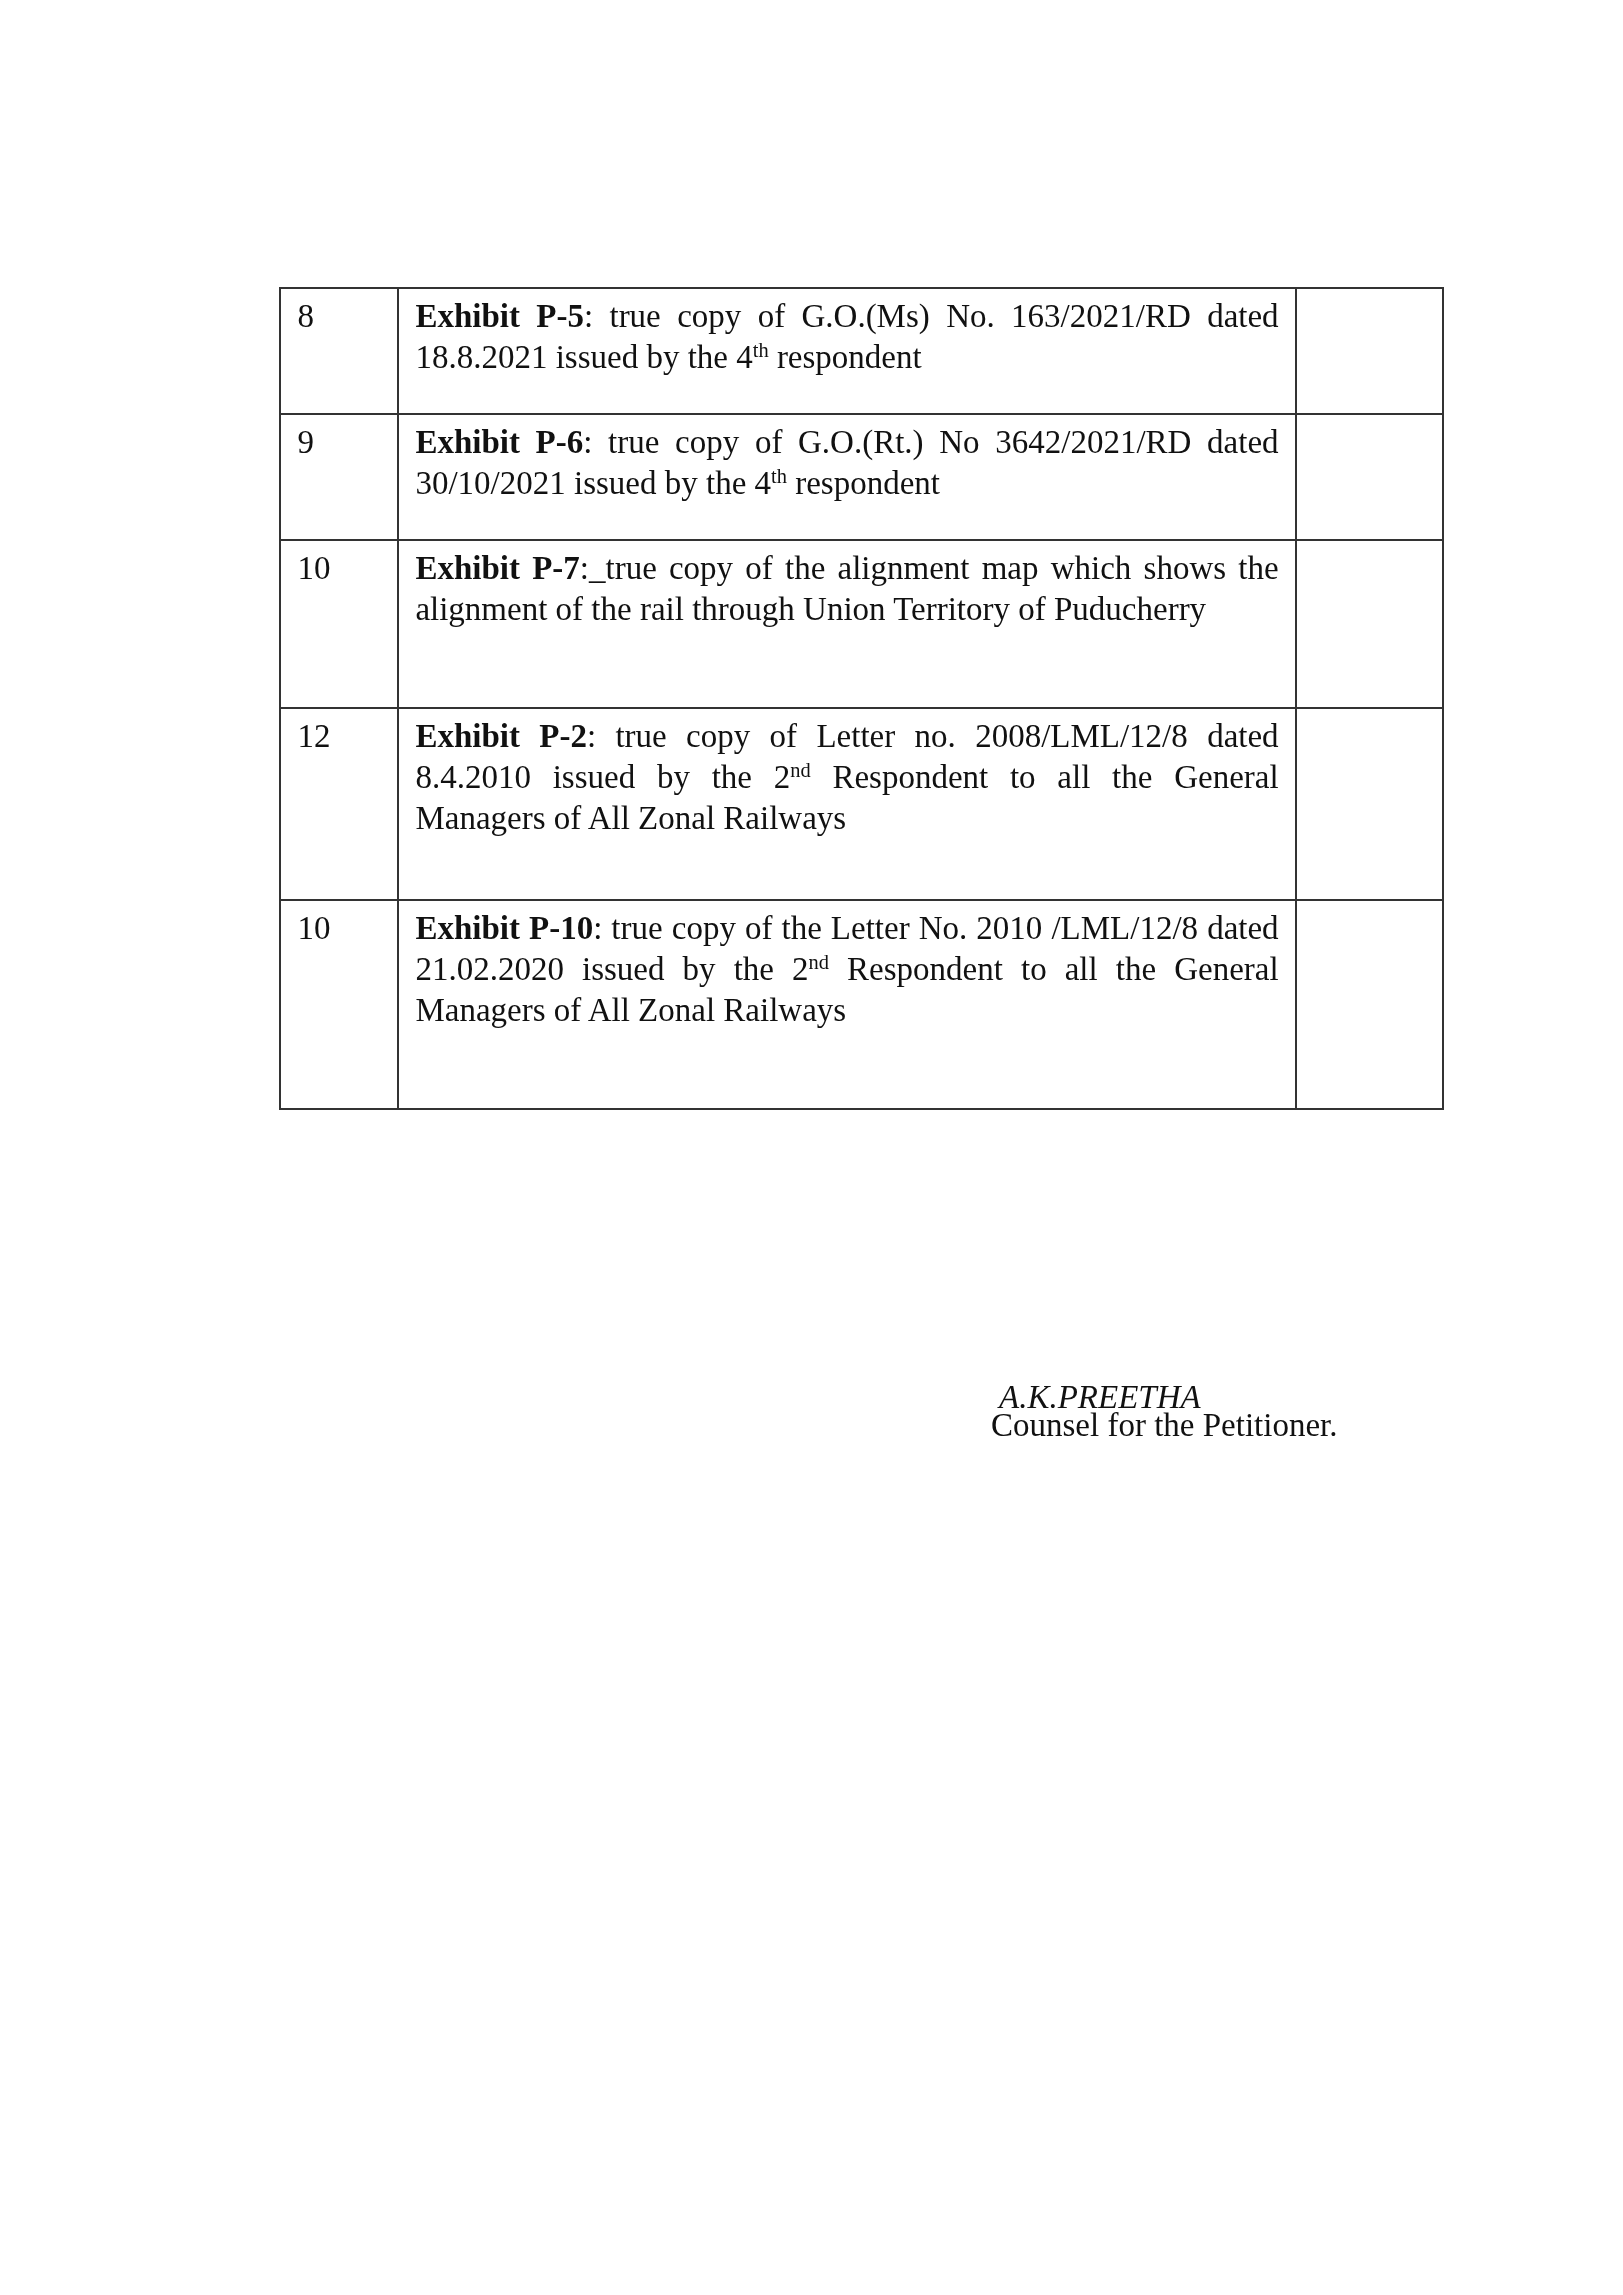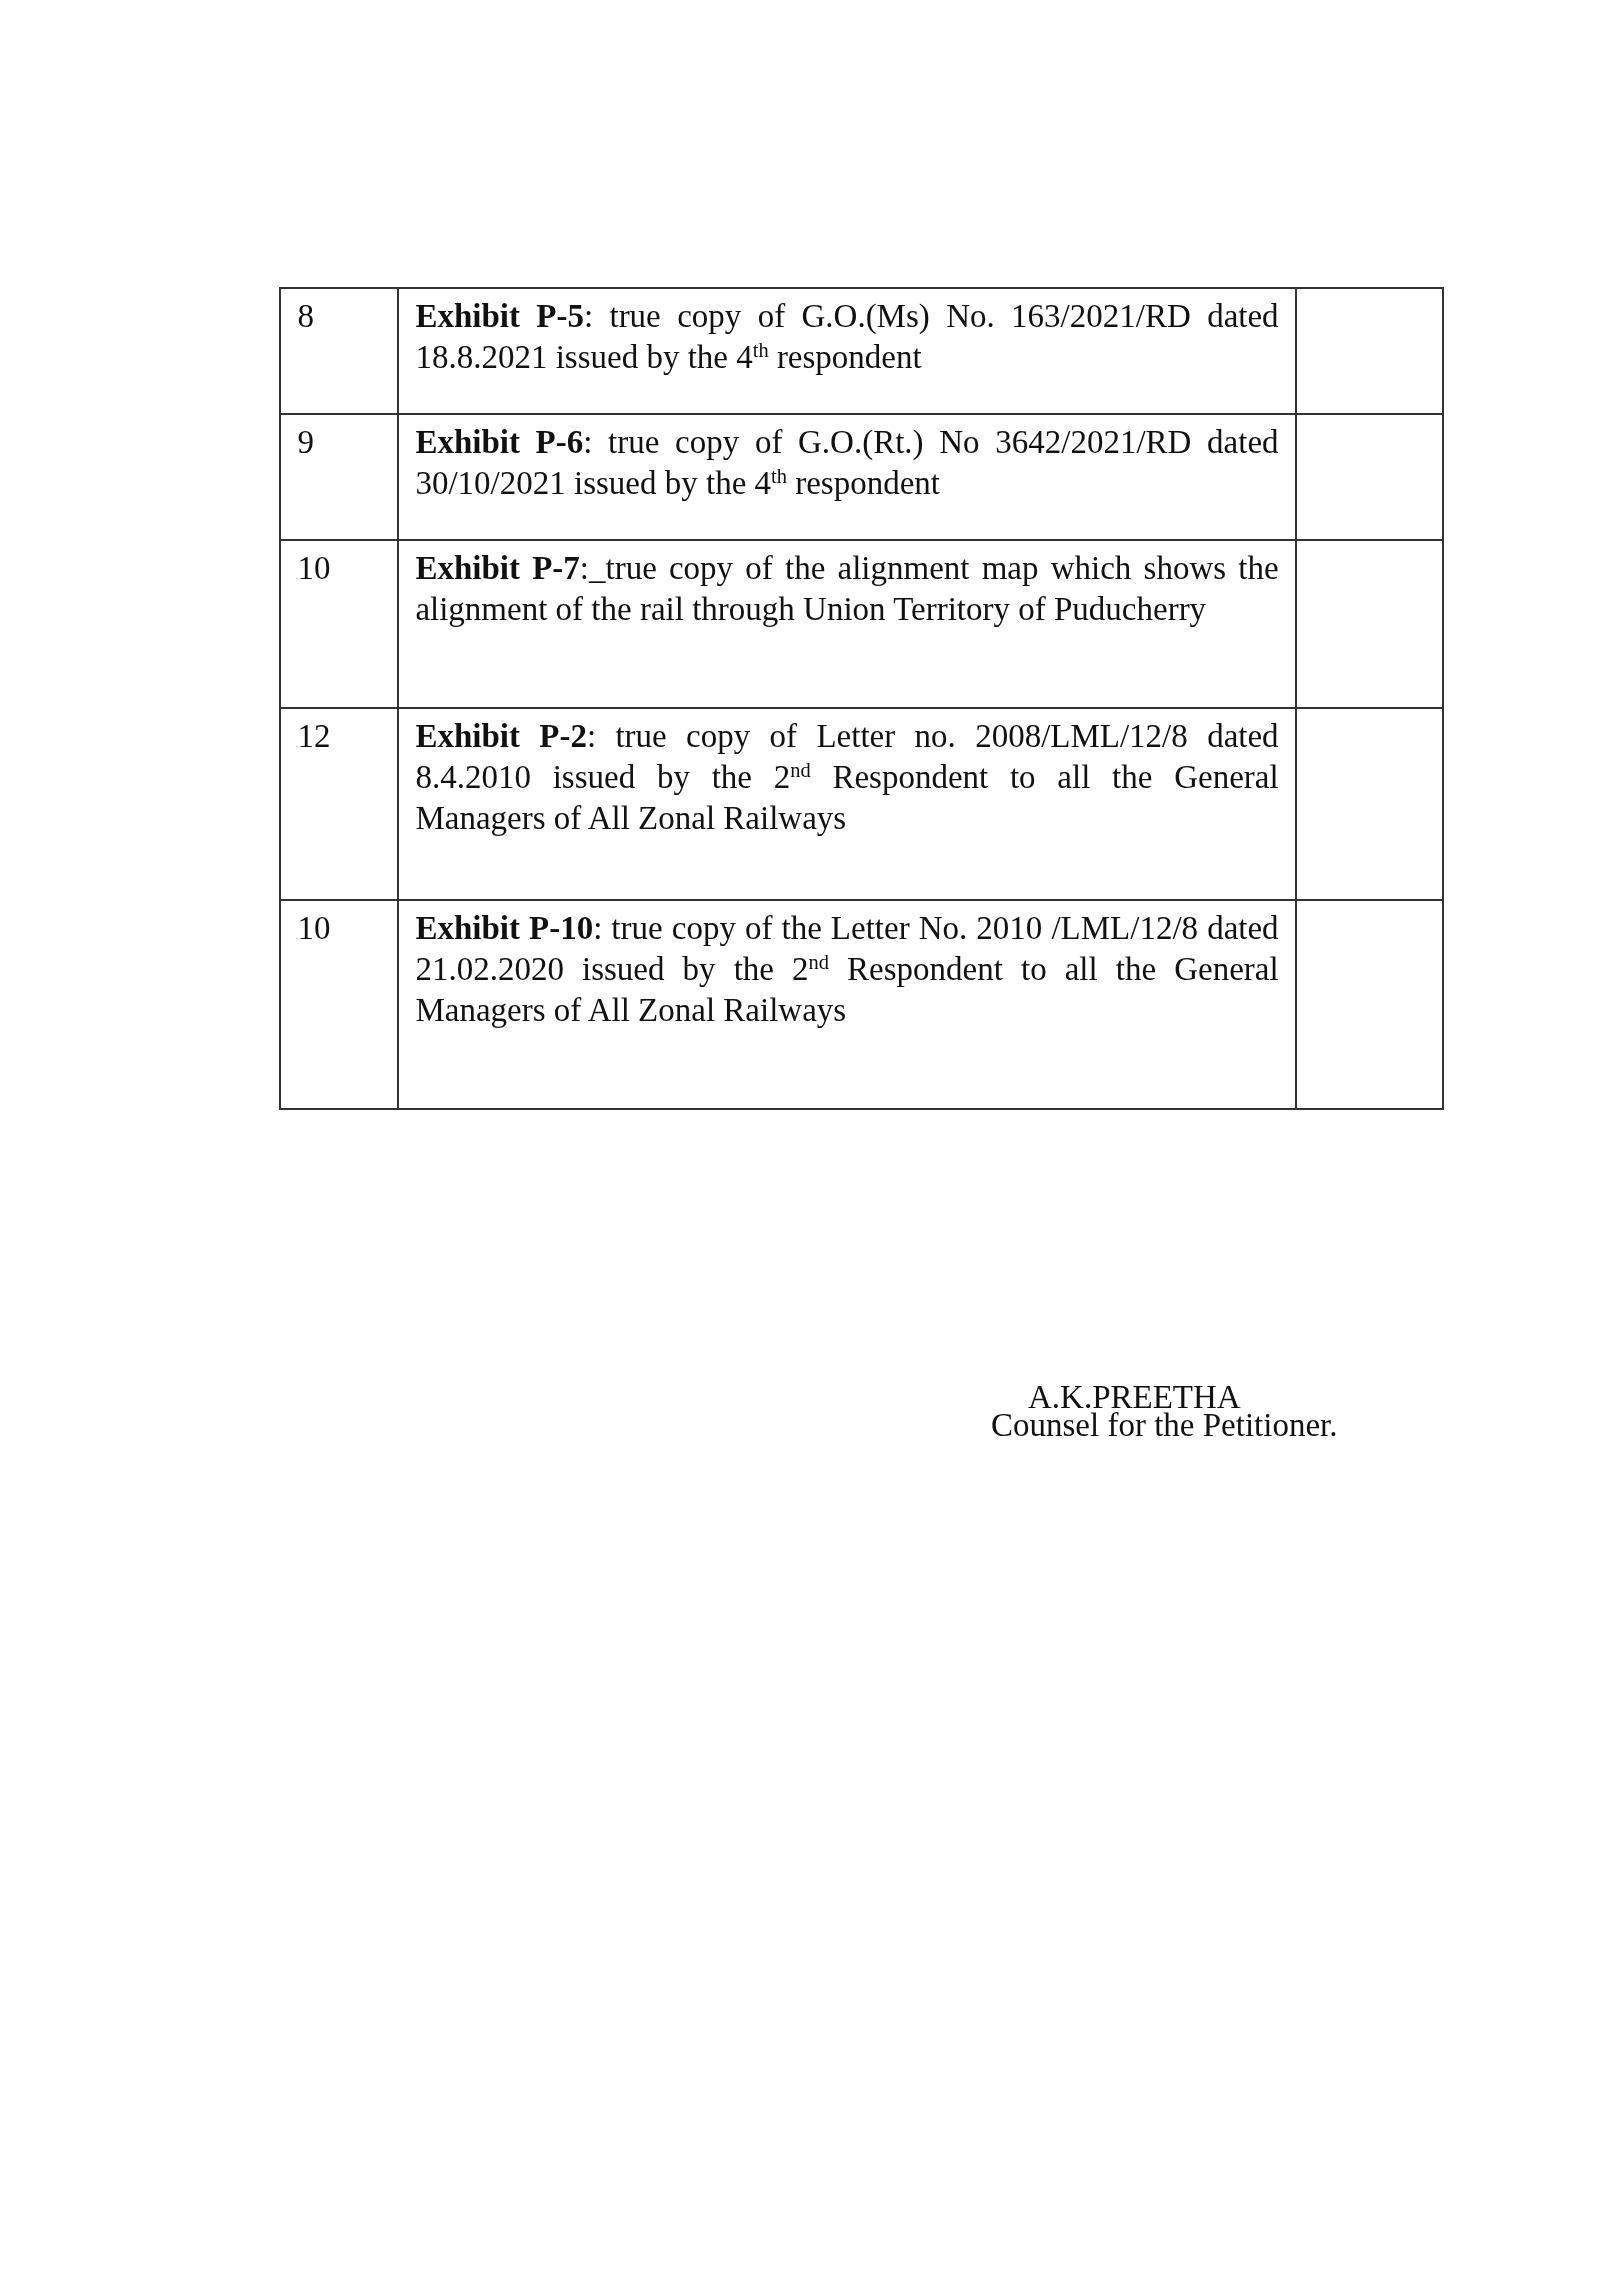--- a/index.html
+++ b/index.html
@@ -58,25 +58,26 @@
   .dated {
     position: absolute;
     left: 493px;
     top: 1253px;
     font-size: 33px;
     line-height: 41px;
     white-space: pre;
   }
   .sig-name {
     position: absolute;
-    left: 1028px;
+    left: 999px;
     top: 1377px;
     font-size: 33px;
     line-height: 41px;
     white-space: pre;
+    font-style: italic;
   }
   .sig-role {
     position: absolute;
     left: 991px;
     top: 1405px;
     font-size: 33px;
     line-height: 41px;
     white-space: pre;
   }
 </style>

